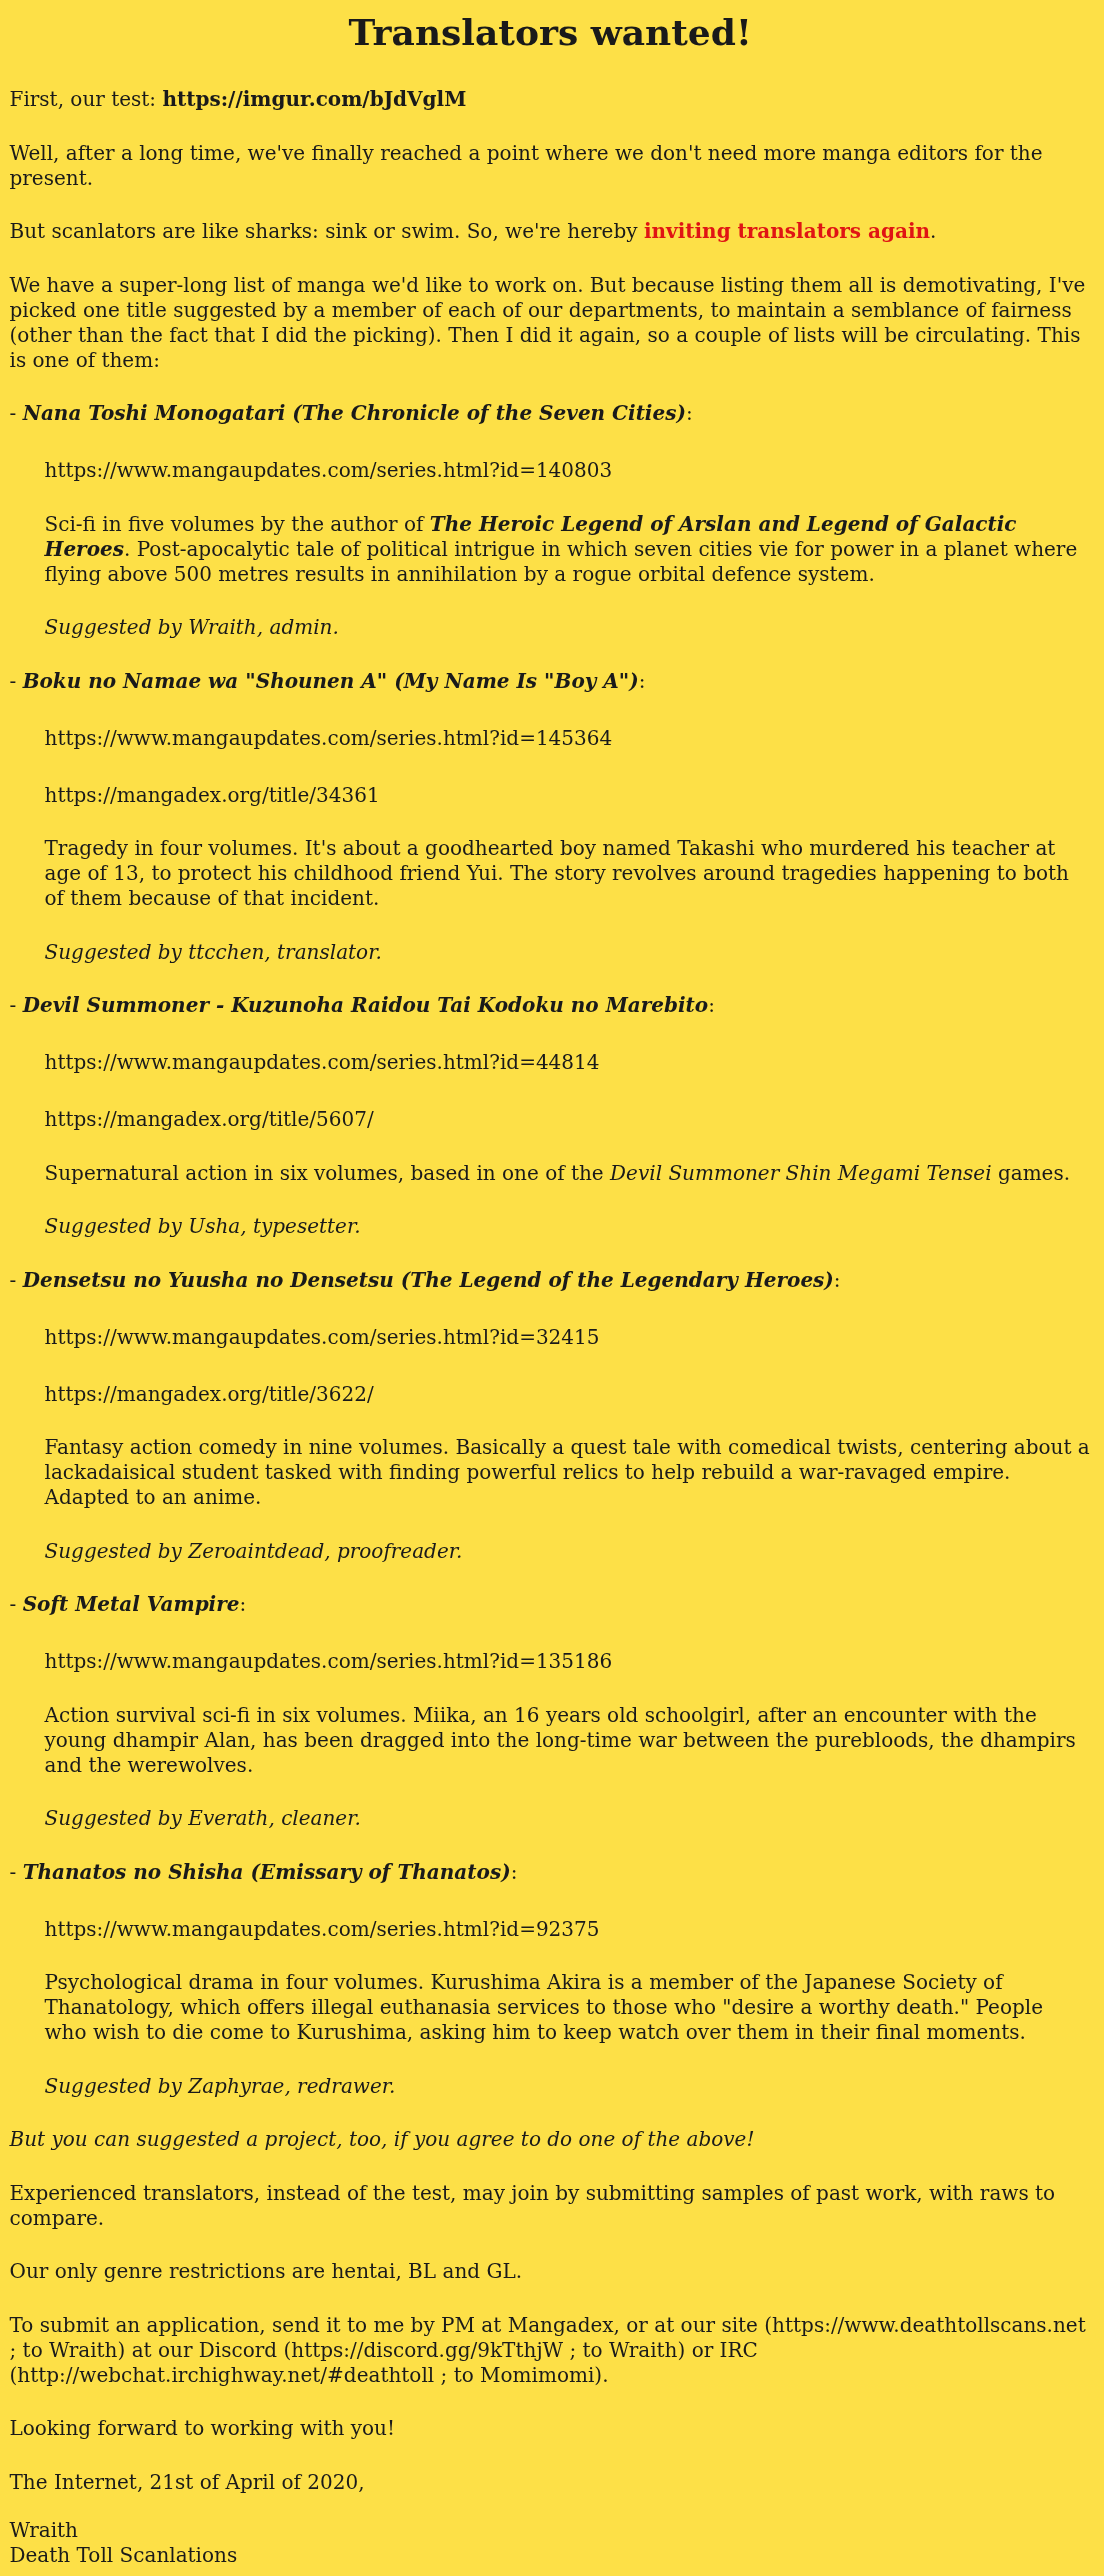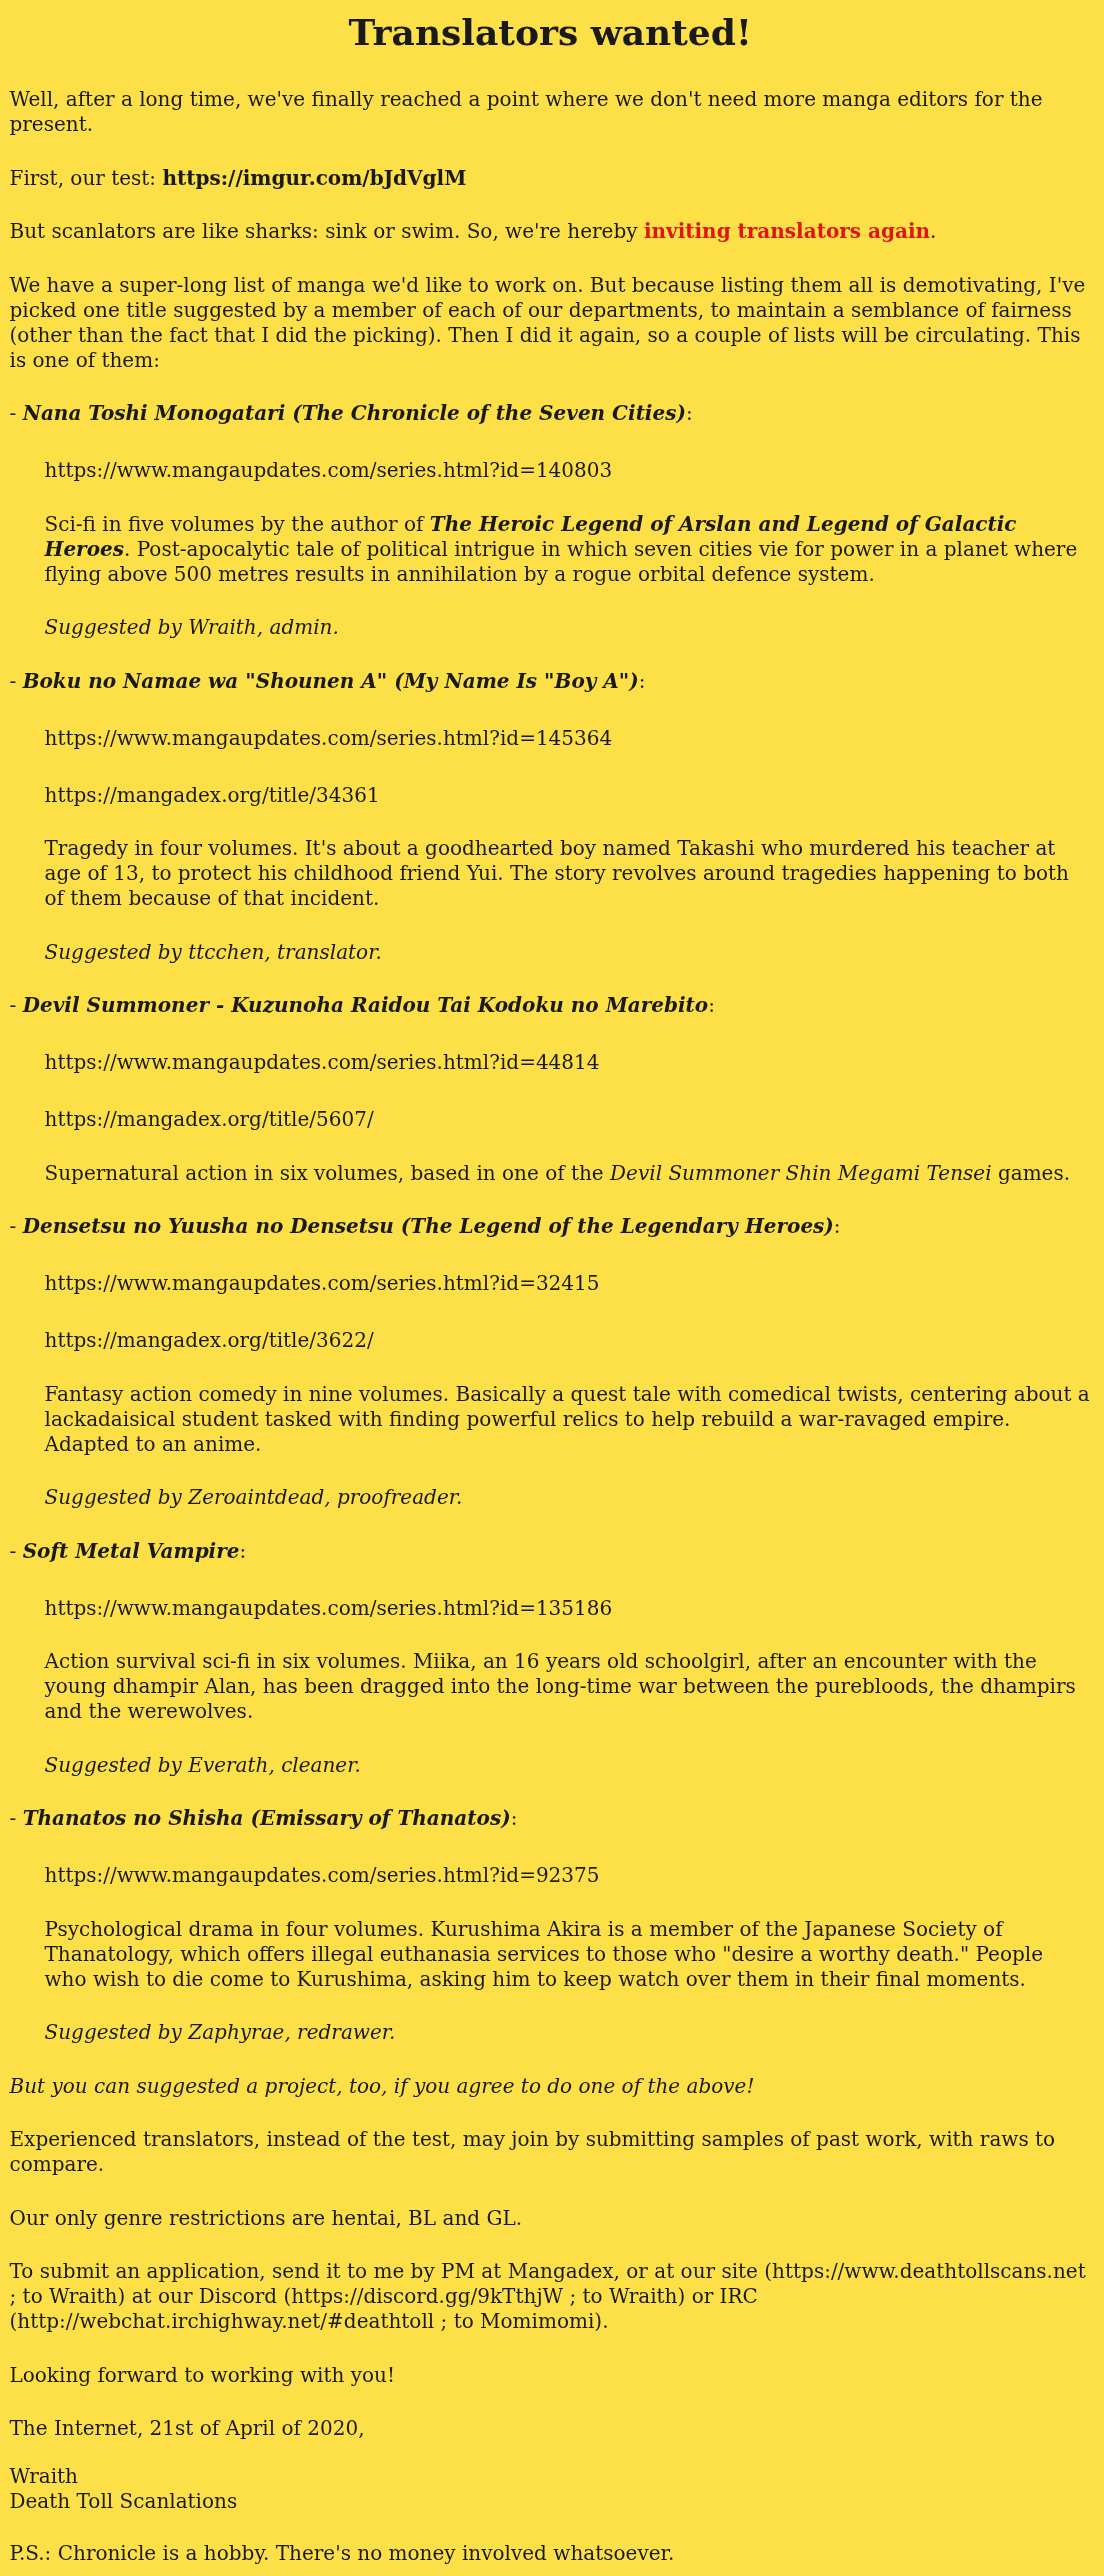--- a/index.html
+++ b/index.html
@@ -44,23 +44,23 @@
   .sig-line { display: block; }
   .ps-line { margin-bottom: 0; }
 </style>
 </head>
 <body>
 
 <div class="page">
 
   <h1 class="doc-title">Translators wanted!</h1>
 
+  <p><span>First, our test: </span><span class="b">https://imgur.com/bJdVglM</span></p>
+
   <p>Well, after a long time, we've finally reached a point where we don't need more manga editors for the present.</p>
-
-  <p><span>First, our test: </span><span class="b">https://imgur.com/bJdVglM</span></p>
 
   <p><span>But scanlators are like sharks: sink or swim. So, we're hereby </span><span class="red">inviting translators again</span><span>.</span></p>
 
   <p>We have a super-long list of manga we'd like to work on. But because listing them all is demotivating, I've picked one title suggested by a member of each of our departments, to maintain a semblance of fairness (other than the fact that I did the picking). Then I did it again, so a couple of lists will be circulating. This is one of them:</p>
 
   <div id="entries">
       <section class="entry">
         <p class="entry-head"><span>- </span><span class="bi">Nana Toshi Monogatari (The Chronicle of the Seven Cities)</span><span>:</span></p>
         <p class="indent">
           <span class="url-line">https://www.mangaupdates.com/series.html?id=140803</span>
@@ -77,20 +77,21 @@
         <p class="indent"><span>Tragedy in four volumes. It's about a goodhearted boy named Takashi who murdered his teacher at age of 13, to protect his childhood friend Yui. The story revolves around tragedies happening to both of them because of that incident.</span></p>
         <p class="indent i">Suggested by ttcchen, translator.</p>
       </section>
       <section class="entry">
         <p class="entry-head"><span>- </span><span class="bi">Devil Summoner - Kuzunoha Raidou Tai Kodoku no Marebito</span><span>:</span></p>
         <p class="indent">
           <span class="url-line">https://www.mangaupdates.com/series.html?id=44814</span>
           <span class="url-line">https://mangadex.org/title/5607/</span>
         </p>
         <p class="indent"><span>Supernatural action in six volumes, based in one of the </span><span class="i">Devil Summoner Shin Megami Tensei</span><span> games.</span></p>
+        <p class="indent i">Suggested by Usha, typesetter.</p>
       </section>
       <section class="entry">
         <p class="entry-head"><span>- </span><span class="bi">Densetsu no Yuusha no Densetsu (The Legend of the Legendary Heroes)</span><span>:</span></p>
         <p class="indent">
           <span class="url-line">https://www.mangaupdates.com/series.html?id=32415</span>
           <span class="url-line">https://mangadex.org/title/3622/</span>
         </p>
         <p class="indent"><span>Fantasy action comedy in nine volumes. Basically a quest tale with comedical twists, centering about a lackadaisical student tasked with finding powerful relics to help rebuild a war-ravaged empire. Adapted to an anime.</span></p>
         <p class="indent i">Suggested by Zeroaintdead, proofreader.</p>
       </section>

